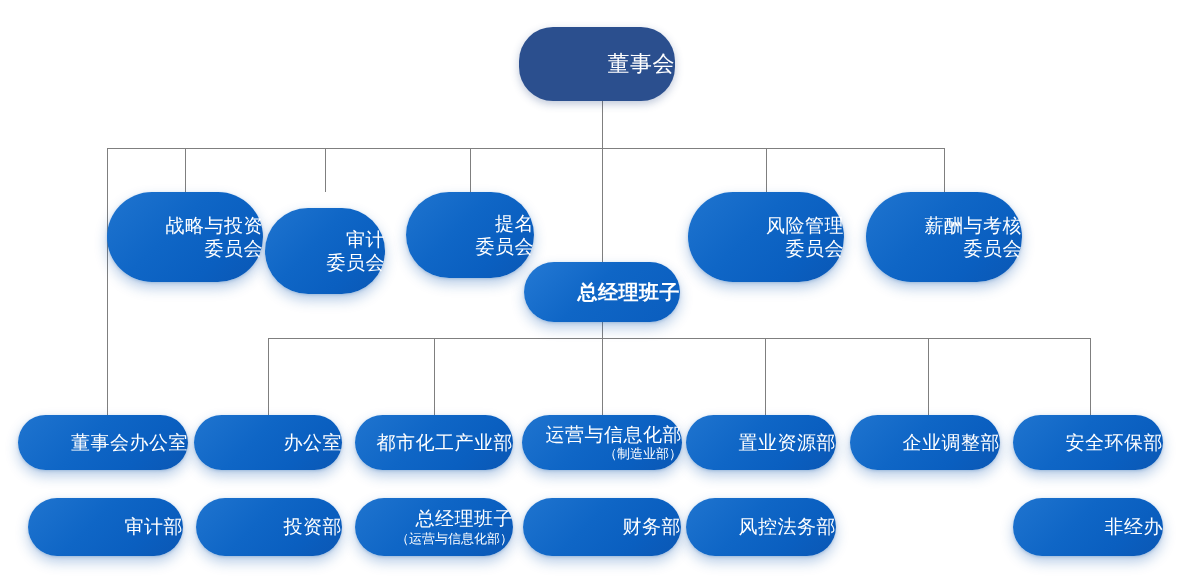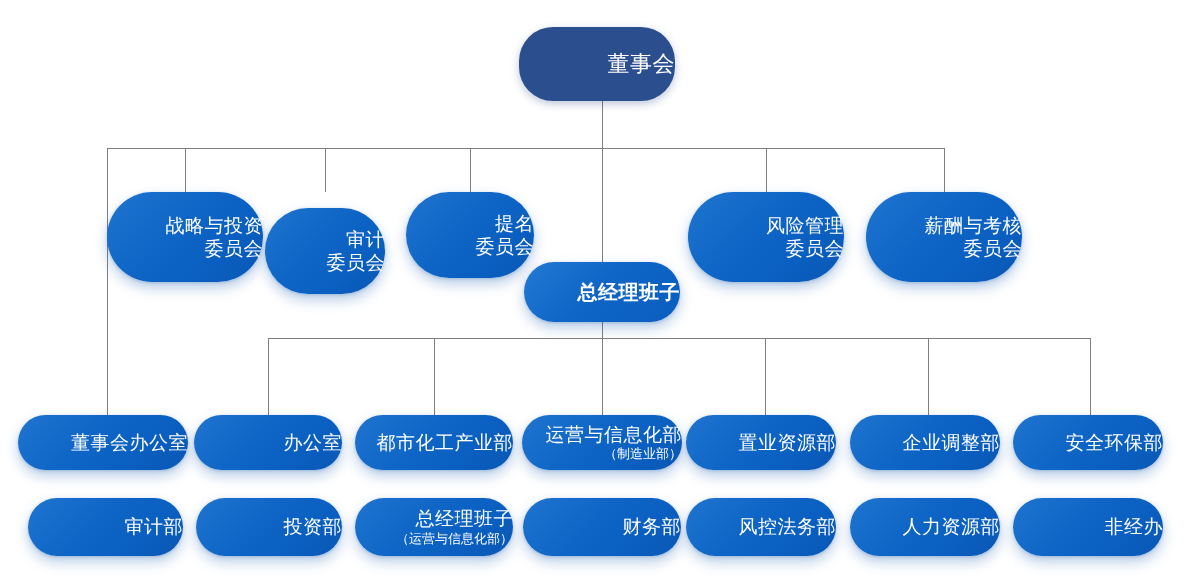--- a/index.html
+++ b/index.html
@@ -186,21 +186,18 @@
   </div>
 
   <div class="node blue pill dept" style="left:523px; top:498px; width:158px; height:58px;">
     <span class="line1">财务部</span>
   </div>
 
   <div class="node blue pill dept" style="left:686px; top:498px; width:150px; height:58px;">
     <span class="line1">风控法务部</span>
   </div>
 
-  <div class="node blue pill dept" style="left:850px; top:498px; width:150px; height:58px;">
-    <span class="line1">人力资源部</span>
-  </div>
 
   <div class="node blue pill dept" style="left:1013px; top:498px; width:150px; height:58px;">
     <span class="line1">非经办</span>
   </div>
 
 </div>
 
 </body></html>

